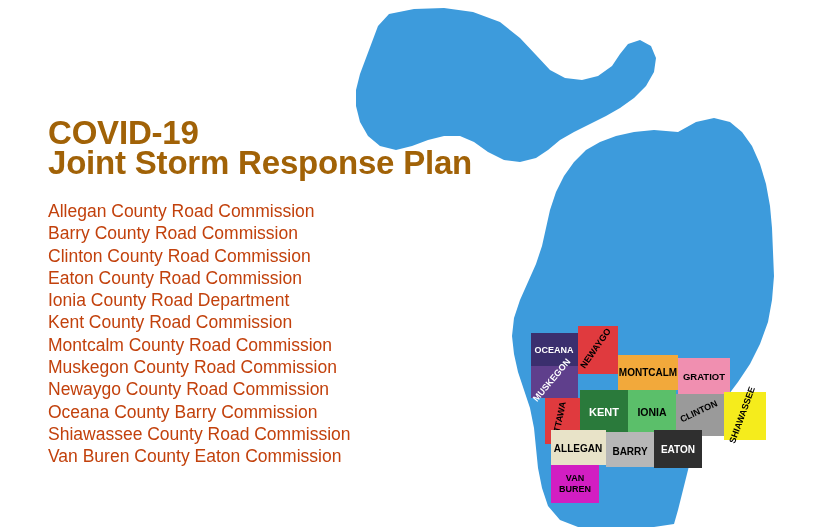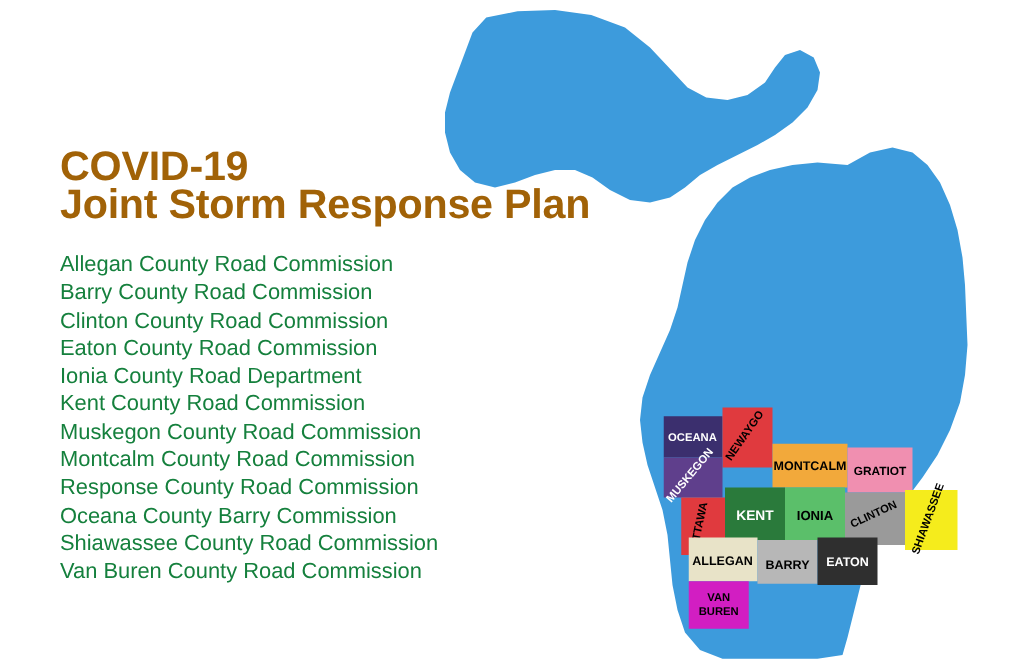--- a/index.html
+++ b/index.html
@@ -45,21 +45,21 @@
   
   #agency-list {
     position: absolute;
     left: 48px;
     top: 200px;
     width: 400px;
   }
   .agency-item {
     font-size: 17.5px;
     line-height: 22.3px;
-    color: #15803d;
+    color: #c2410c;
     white-space: nowrap;
   }
 
   
   .county-label {
     font-family: "Liberation Sans", sans-serif;
     font-weight: bold;
     fill: #000000;
   }
   .county-label.light { fill: #ffffff; }
@@ -127,21 +127,21 @@
     <div class="title-line">Joint Storm Response Plan</div>
   </div>
 
   <div id="agency-list">
     <div class="agency-item">Allegan County Road Commission</div>
     <div class="agency-item">Barry County Road Commission</div>
     <div class="agency-item">Clinton County Road Commission</div>
     <div class="agency-item">Eaton County Road Commission</div>
     <div class="agency-item">Ionia County Road Department</div>
     <div class="agency-item">Kent County Road Commission</div>
+    <div class="agency-item">Montcalm County Road Commission</div>
     <div class="agency-item">Muskegon County Road Commission</div>
-    <div class="agency-item">Montcalm County Road Commission</div>
-    <div class="agency-item">Response County Road Commission</div>
+    <div class="agency-item">Newaygo County Road Commission</div>
     <div class="agency-item">Oceana County Barry Commission</div>
     <div class="agency-item">Shiawassee County Road Commission</div>
-    <div class="agency-item">Van Buren County Road Commission</div>
+    <div class="agency-item">Van Buren County Eaton Commission</div>
   </div>
 
 </div>
 
 </body></html>

